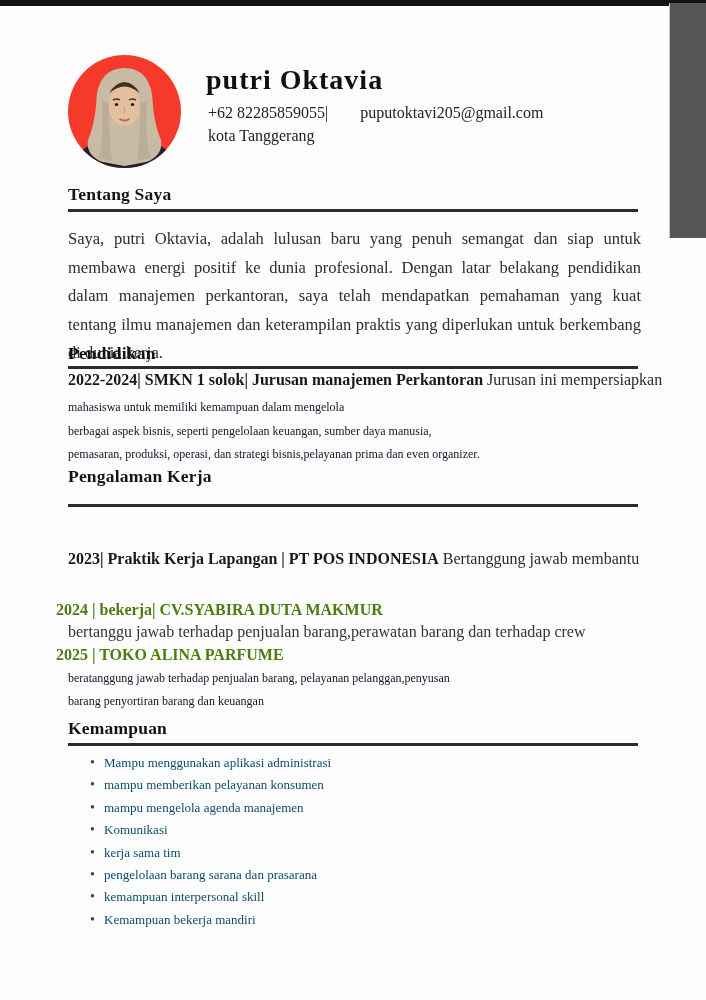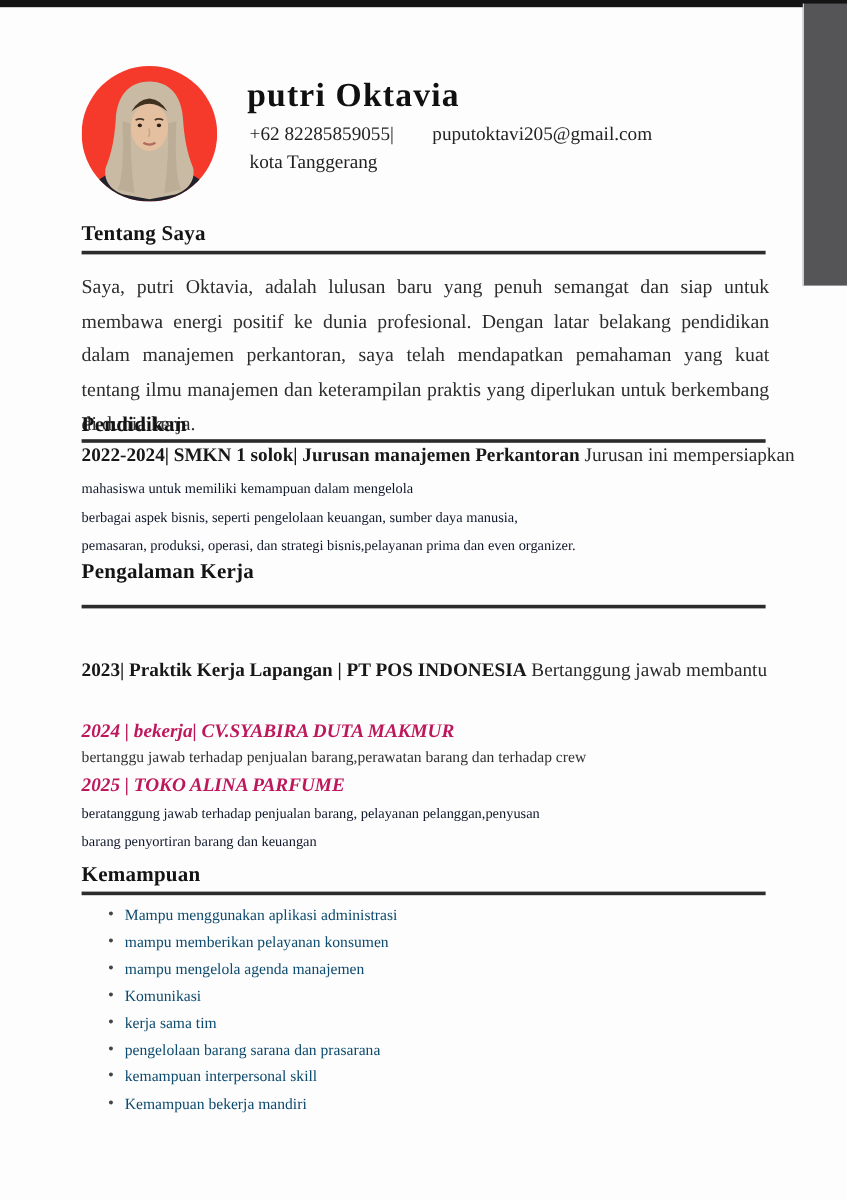--- a/index.html
+++ b/index.html
@@ -66,26 +66,26 @@
   .edu-head{top:371px;}
   .exp1-head{top:510px;margin-top:40px;}
   .plain-lines{
     position:absolute;left:68px;width:580px;
     font-size:12px;color:#0f172a;
   }
   .edu-lines{top:396px;line-height:23.5px;}
   .exp1-lines{top:533px;line-height:23px;}
   .exp3-lines{top:667px;line-height:22.8px;}
   .bold-line{
-    position:absolute;left:68px;width:580px;
-    font-size:16px;font-weight:bold;color:#be185d;font-style:italic;
+    position:absolute;left:56px;width:580px;
+    font-size:16px;font-weight:bold;color:#4d7c0f;
   }
   .exp2-head{top:601px;}
   .exp3-head{top:646px;}
-  .exp2-line{position:absolute;left:68px;top:623px;width:580px;font-size:13px;color:#333;}
+  .exp2-line{position:absolute;left:68px;top:623px;width:580px;font-size:16px;color:#333;}
   .skills{
     position:absolute;left:68px;top:752px;width:570px;
     margin:0;padding:0;list-style:none;
   }
   .skills li{
     line-height:22.4px;font-size:13px;color:#0c4a6e;
     padding-left:36px;position:relative;
   }
   .skills li::before{
     content:"\2022";position:absolute;left:22px;top:0;

